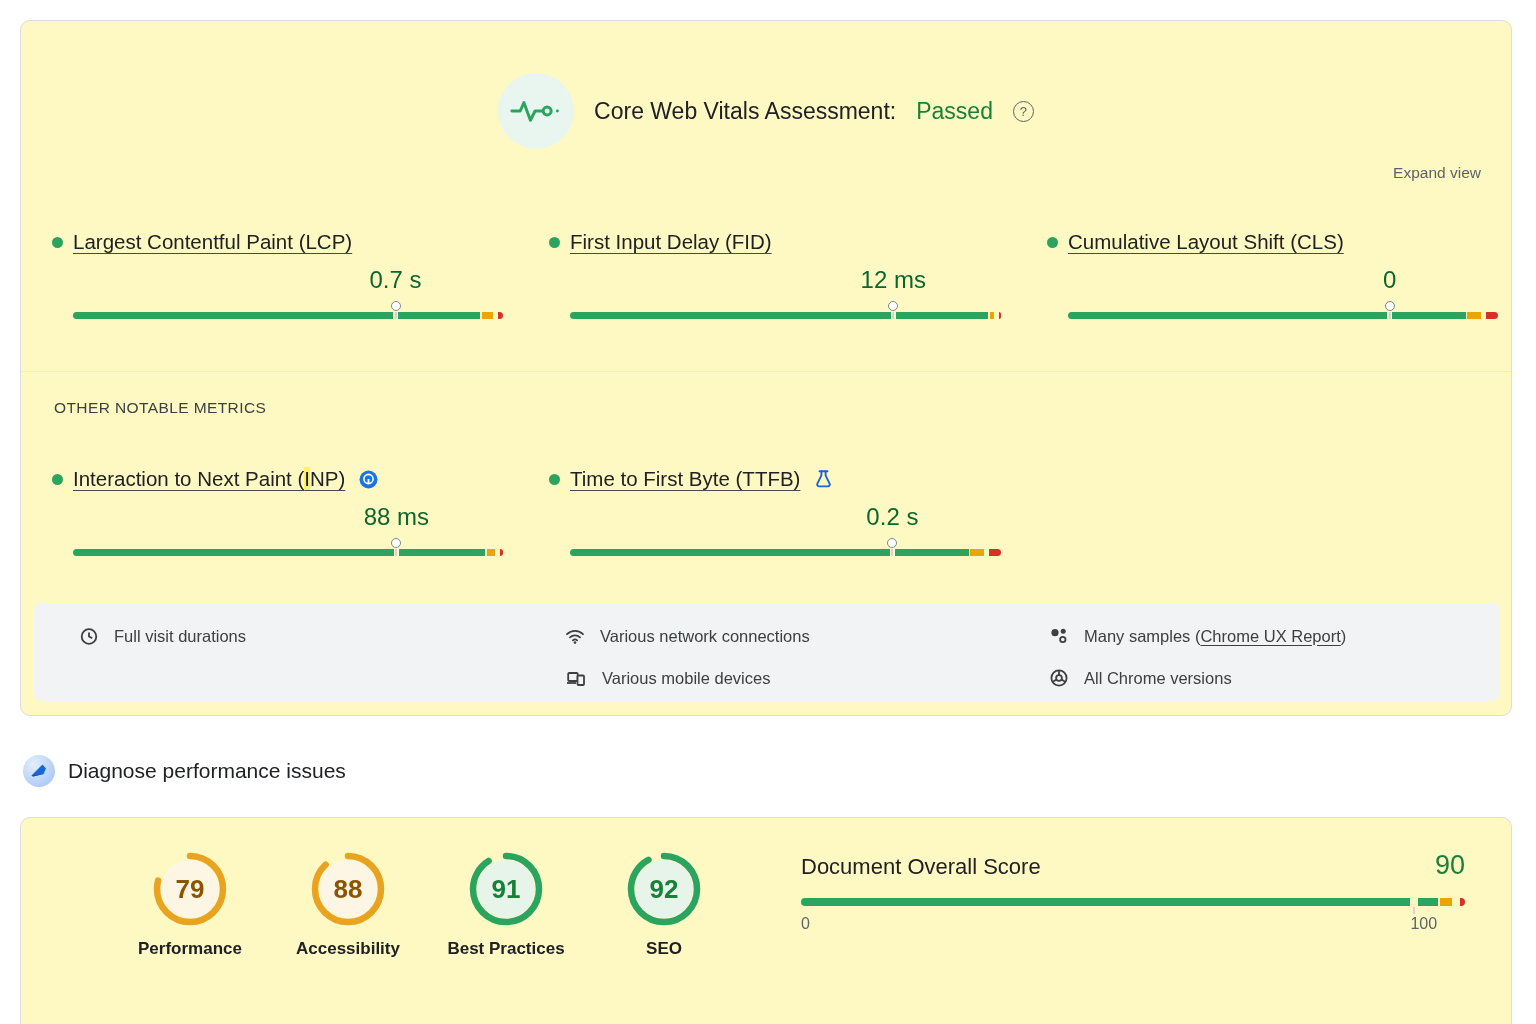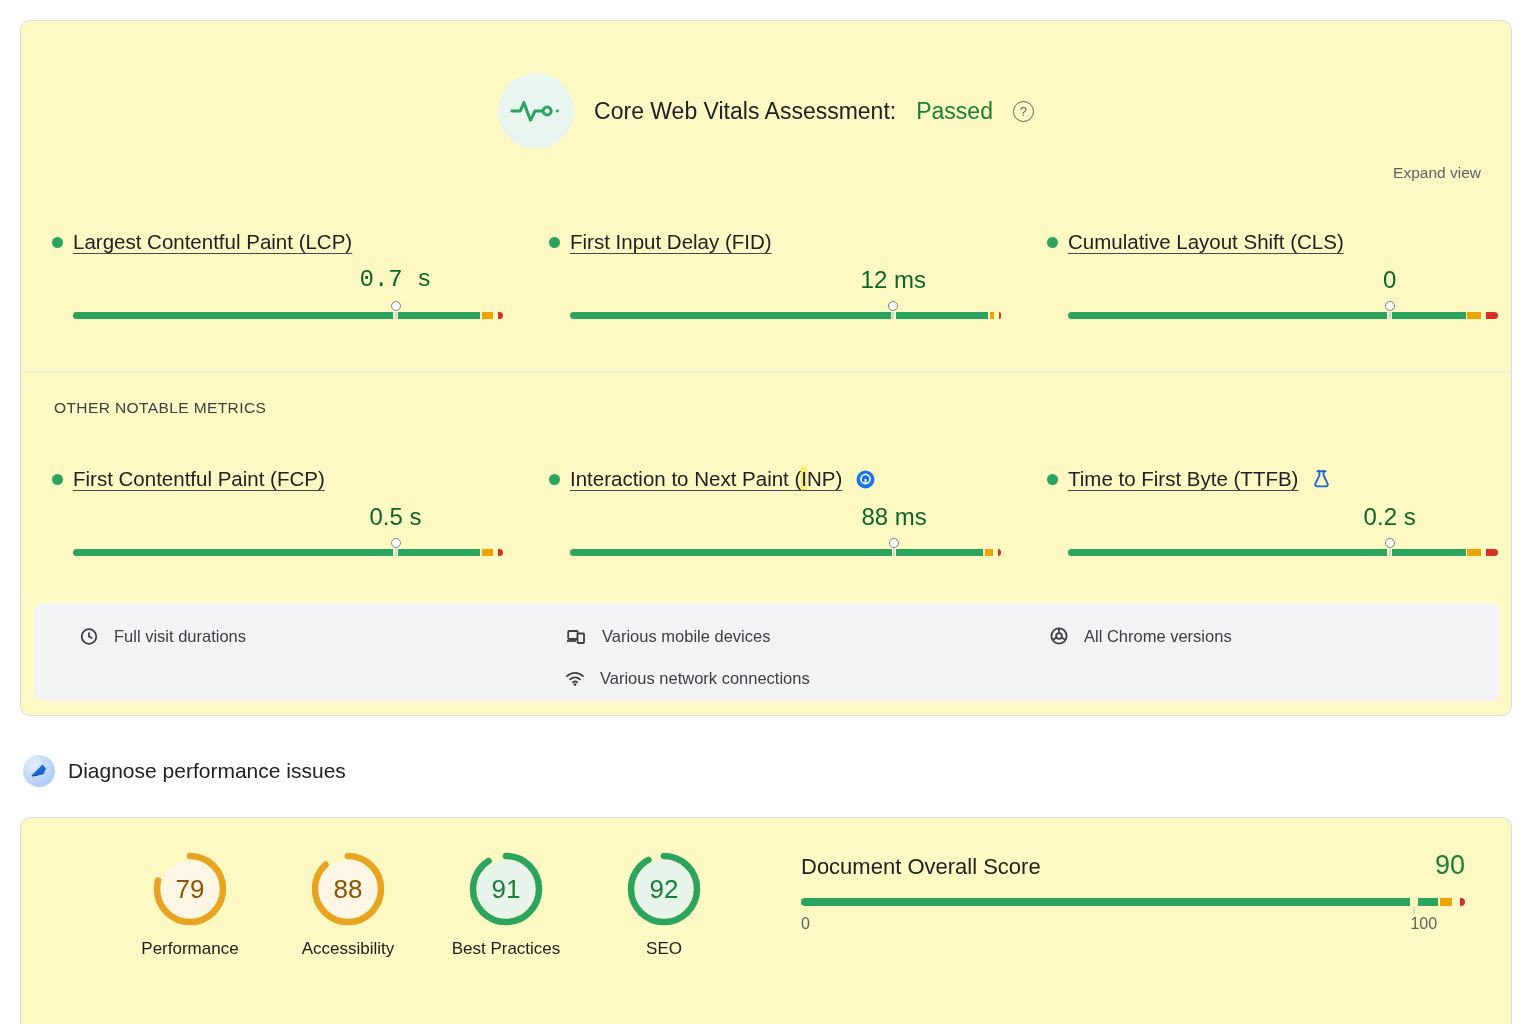--- a/index.html
+++ b/index.html
@@ -58,21 +58,21 @@
     font-size:16.5px; color:#3c4043; }
   .footnote-item .ficon { display:flex; flex:0 0 auto; }
   .footnote-link { color:#3c4043; text-decoration:underline; text-underline-offset:3px; cursor:pointer; }
 
   
   .diagnose { position:absolute; left:22px; top:754px; display:flex; align-items:center; gap:12px; }
   .diagnose-title { font-size:21px; color:#202124; }
 
   
   .gauges { position:absolute; left:90px; top:33px; display:flex; }
-  .gauge { width:158px; display:flex; flex-direction:column; align-items:center; cursor:pointer; }
+  .gauge { width:158px; display:flex; flex-direction:column; align-items:center; cursor:pointer;font-weight:bold; }
   .gauge-label { margin-top:12px; font-size:17px; color:#202124; }
 
   .overall { position:absolute; left:780px; top:32px; width:664px; }
   .overall-head { display:flex; justify-content:space-between; align-items:baseline; }
   .overall-title { font-size:22px; color:#202124; }
   .overall-score { font-size:27px; font-weight:500; color:#188038; }
   .overall-bar { position:relative; height:9px; margin-top:16px; }
   .overall-bar .bar-track { top:1px; height:8px; }
   .overall-scale { position:relative; margin-top:9px; height:20px; font-size:16px; color:#5f6368; }
   .scale-min { position:absolute; left:0; }
@@ -98,21 +98,21 @@
 
   <span class="expand-link">Expand view</span>
 
   <div class="metric-row" id="cwv-row1">
       <div class="metric">
         <span class="metric-dot"></span>
         <div class="metric-head">
           <a class="metric-label">Largest Contentful Paint (LCP)</a>
         </div>
         <div class="metric-value-row">
-          <span class="metric-value" style="left: 75%; font-family: Liberation Mono, monospace;">0.7 s</span>
+          <span class="metric-value" style="left: 75%;">0.7 s</span>
         </div>
         <div class="bar-wrap">
           <div class="bar-track">
             <div class="bar-seg" style="left: 0%; width: 74.45%; background: rgb(42, 164, 94); border-radius: 4px 0px 0px 4px;"></div>
             <div class="bar-seg" style="left: 75.55%; width: 19.15%; background: rgb(42, 164, 94); border-radius: 0px;"></div>
             <div class="bar-seg" style="left: 95.1%; width: 2.6%; background: rgb(235, 164, 0); border-radius: 0px;"></div>
             <div class="bar-seg" style="left: 98.9%; width: 1.1%; background: rgb(217, 48, 37); border-radius: 0px 4px 4px 0px;"></div>
           </div>
           <div class="bar-stem" style="left: 75%;"></div>
           <div class="bar-marker" style="left: 75%;"></div>
@@ -155,39 +155,20 @@
           <div class="bar-stem" style="left: 74.8%;"></div>
           <div class="bar-marker" style="left: 74.8%;"></div>
         </div>
       </div>
     </div>
 
   <div class="section-divider"></div>
   <div class="section-label">OTHER NOTABLE METRICS</div>
 
   <div class="metric-row" id="cwv-row2">
-      <div class="metric">
-        <span class="metric-dot"></span>
-        <div class="metric-head">
-          <a class="metric-label">First Contentful Paint (FCP)</a>
-        </div>
-        <div class="metric-value-row">
-          <span class="metric-value" style="left: 75%;">0.5 s</span>
-        </div>
-        <div class="bar-wrap">
-          <div class="bar-track">
-            <div class="bar-seg" style="left: 0%; width: 74.45%; background: rgb(42, 164, 94); border-radius: 4px 0px 0px 4px;"></div>
-            <div class="bar-seg" style="left: 75.55%; width: 19.15%; background: rgb(42, 164, 94); border-radius: 0px;"></div>
-            <div class="bar-seg" style="left: 95.1%; width: 2.6%; background: rgb(235, 164, 0); border-radius: 0px;"></div>
-            <div class="bar-seg" style="left: 98.9%; width: 1.1%; background: rgb(217, 48, 37); border-radius: 0px 4px 4px 0px;"></div>
-          </div>
-          <div class="bar-stem" style="left: 75%;"></div>
-          <div class="bar-marker" style="left: 75%;"></div>
-        </div>
-      </div>
       <div class="metric">
         <span class="metric-dot"></span>
         <div class="metric-head">
           <a class="metric-label"><span>Interaction to Next Paint (</span><span class="hl">I</span><span>NP)</span></a>
           <span class="badge-icon">
             <svg width="19" height="19" viewBox="0 0 19 19">
               <circle cx="9.5" cy="9.5" r="9" fill="#1a73e8"></circle>
               <circle cx="9.5" cy="9" r="4.6" fill="none" stroke="#fff" stroke-width="1.6"></circle>
               <path d="M9.5 9 v4.6" stroke="#fff" stroke-width="1.8"></path>
             </svg>
@@ -242,41 +223,51 @@
               <circle cx="10" cy="10.5" r="7.3"></circle>
               <path d="M10 6.5 v4 l3.2 1.6"></path>
             </svg>
           </span>
           <span>Full visit durations</span>
         </div>
       </div>
       <div class="footnote-col">
         <div class="footnote-item">
           <span class="ficon">
-            <svg width="22" height="20" viewBox="0 0 22 20" fill="none" stroke="#3c4043" stroke-width="1.8">
-              <path d="M2 15 h9"></path>
-              <rect x="3.2" y="5" width="9.5" height="8" rx="1"></rect>
-              <rect x="12.5" y="7.5" width="6.5" height="9.5" rx="1" fill="#f1f3f4"></rect>
-            </svg>
-          </span>
-          <span>Various mobile devices</span>
-        </div>
-        <div class="footnote-item">
-          <span class="ficon">
             <svg width="20" height="20" viewBox="0 0 20 20" fill="none" stroke="#3c4043" stroke-width="1.8" stroke-linecap="round">
               <path d="M2 8.2 a11.3 11.3 0 0 1 16 0"></path>
               <path d="M5 11.4 a7 7 0 0 1 10 0"></path>
               <path d="M7.9 14.4 a3 3 0 0 1 4.2 0"></path>
               <circle cx="10" cy="16.6" r="1.3" fill="#3c4043" stroke="none"></circle>
             </svg>
           </span>
           <span>Various network connections</span>
         </div>
+        <div class="footnote-item">
+          <span class="ficon">
+            <svg width="22" height="20" viewBox="0 0 22 20" fill="none" stroke="#3c4043" stroke-width="1.8">
+              <path d="M2 15 h9"></path>
+              <rect x="3.2" y="5" width="9.5" height="8" rx="1"></rect>
+              <rect x="12.5" y="7.5" width="6.5" height="9.5" rx="1" fill="#f1f3f4"></rect>
+            </svg>
+          </span>
+          <span>Various mobile devices</span>
+        </div>
       </div>
       <div class="footnote-col">
+        <div class="footnote-item">
+          <span class="ficon">
+            <svg width="20" height="20" viewBox="0 0 20 20">
+              <circle cx="6" cy="6.7" r="3.6" fill="#3c4043"></circle>
+              <circle cx="14.2" cy="5.3" r="2.5" fill="#3c4043"></circle>
+              <circle cx="13.8" cy="13.5" r="2.7" fill="none" stroke="#3c4043" stroke-width="1.8"></circle>
+            </svg>
+          </span>
+          <span><span>Many samples (</span><a class="footnote-link">Chrome UX Report</a><span>)</span></span>
+        </div>
         <div class="footnote-item">
           <span class="ficon">
             <svg width="20" height="20" viewBox="0 0 20 20" fill="none" stroke="#3c4043" stroke-width="1.8">
               <circle cx="10" cy="10" r="7.6"></circle>
               <circle cx="10" cy="10" r="2.9"></circle>
               <line x1="10" y1="7.1" x2="10" y2="2.4"></line>
               <line x1="7.5" y1="11.5" x2="3.5" y2="14"></line>
               <line x1="12.5" y1="11.5" x2="16.5" y2="14"></line>
             </svg>
           </span>

